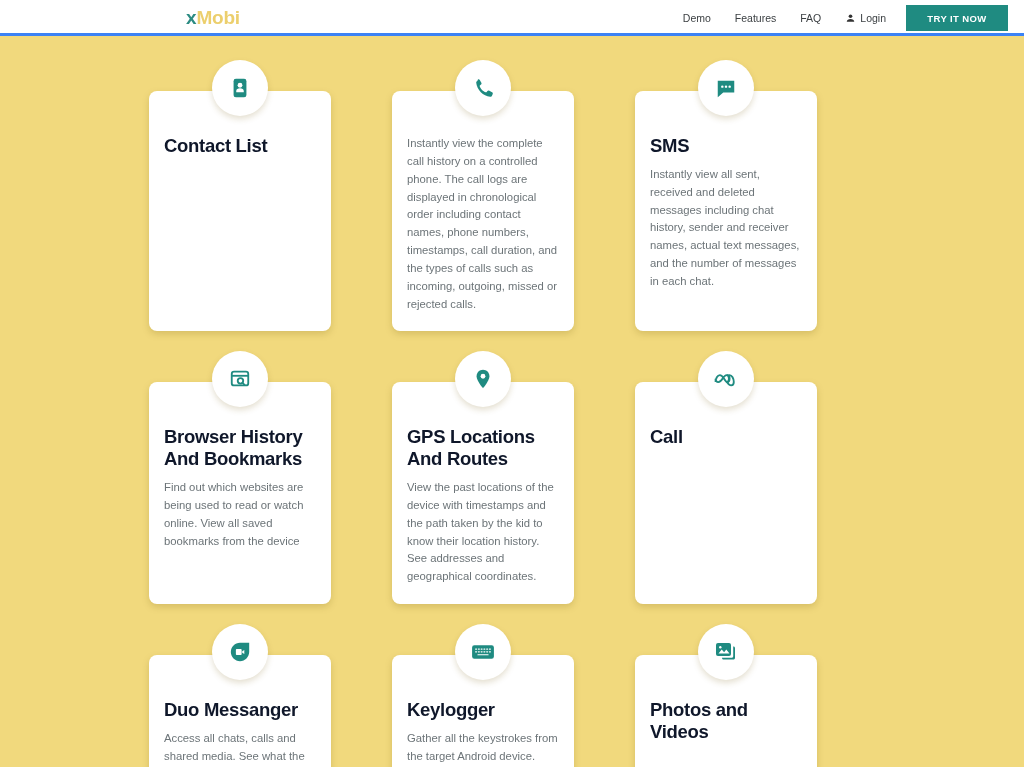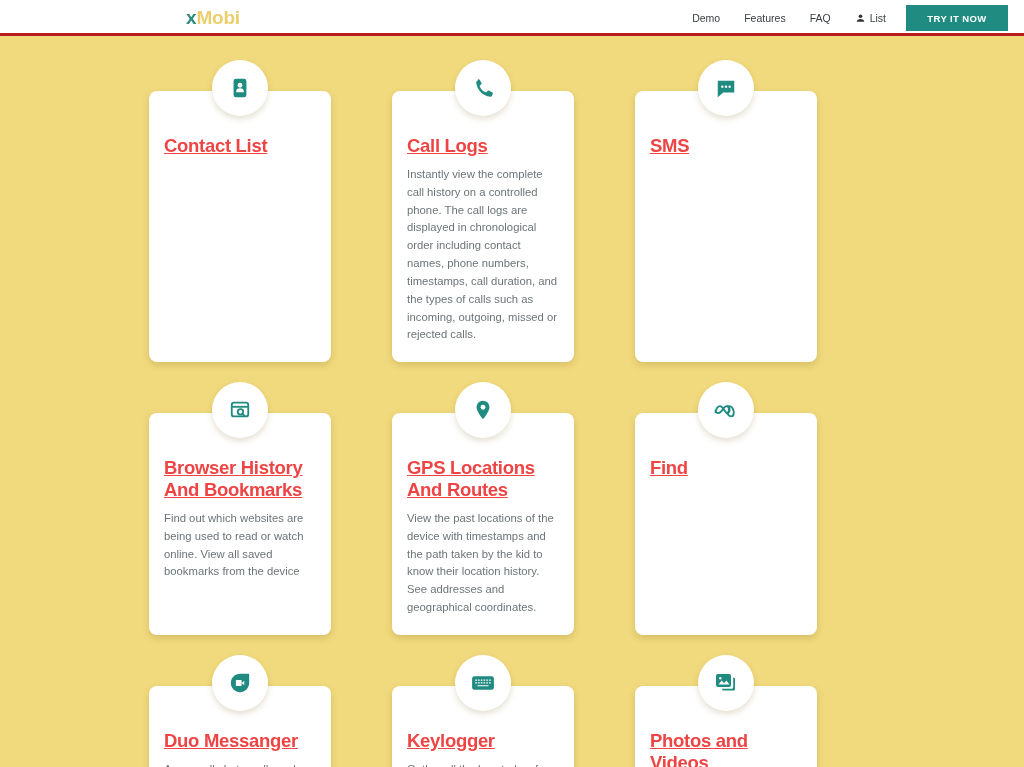--- a/index.html
+++ b/index.html
@@ -14,21 +14,21 @@
     font-family: "Liberation Sans", sans-serif;
     background: #f1d97d;
   }
 
   
   .header {
     position: relative;
     width: 1024px;
     height: 36px;
     background: #ffffff;
-    border-bottom: 3px solid #b91c1c;
+    border-bottom: 3px solid #3b82f6;
     display: flex;
     align-items: center;
   }
 
   .logo {
     position: absolute;
     left: 186px;
     top: 6px;
     font-size: 19px;
     font-weight: 600;
@@ -123,25 +123,24 @@
     box-shadow: 0 3px 6px rgba(120, 95, 20, 0.20);
     display: flex;
     align-items: center;
     justify-content: center;
   }
   .card-icon svg { display: block; }
 
   .card-title {
     font-size: 18.5px;
     font-weight: 700;
-    color: #ef4444;
+    color: #0f172a;
     line-height: 1.18;
     letter-spacing: -0.3px;
     margin-bottom: 9px;
-    text-decoration: underline;
   }
 
   .card-text {
     font-size: 11.3px;
     line-height: 1.58;
     color: #6c7478;
     white-space: pre-line;
   }
 </style>
 </head>
@@ -158,21 +157,21 @@
     <a class="nav-link" href="#">Features</a>
     <a class="nav-link" href="#">FAQ</a>
 
     <div class="nav-login">
       <span>
         <svg width="11" height="11" viewBox="0 0 24 24" fill="#333333">
           <circle cx="12" cy="7" r="4"></circle>
           <path d="M12 13c-4.4 0-8 2.3-8 5v1h16v-1c0-2.7-3.6-5-8-5z"></path>
         </svg>
       </span>
-      <span>List</span>
+      <span>Login</span>
     </div>
 
     <button class="try-btn">TRY IT NOW</button>
   </nav>
 </div>
 
 <section class="features">
   <div class="grid">
 
     <div class="card row1">
@@ -185,34 +184,34 @@
       </div>
       <div class="card-title">Contact List</div>
     </div>
 
     <div class="card row1">
       <div class="card-icon">
         <svg width="22" height="22" viewBox="0 0 24 24" fill="#1f8b81">
           <path d="M6.6 2.5c.7-.3 1.5 0 1.9.7l1.7 3c.4.7.2 1.6-.4 2.1l-1.2 1c-.2.2-.3.5-.2.8.5 1.4 1.6 3 2.6 4 1 1 2.6 2.1 4 2.6.3.1.6 0 .8-.2l1-1.2c.5-.6 1.4-.8 2.1-.4l3 1.7c.7.4 1 1.2.7 1.9l-.8 1.9c-.3.8-1.1 1.3-2 1.2-3.9-.4-7.4-2.2-10.2-5C6.8 13.8 5 10.3 4.6 6.4c-.1-.9.4-1.7 1.2-2l.8-1.9z"></path>
         </svg>
       </div>
-      <div class="card-title">Call Logs</div>
       <div class="card-text">Instantly view the complete call history on a controlled phone. The call logs are displayed in chronological order including contact names, phone numbers, timestamps, call duration, and the types of calls such as incoming, outgoing, missed or rejected calls.</div>
     </div>
 
     <div class="card row1">
       <div class="card-icon">
         <svg width="22" height="22" viewBox="0 0 24 24" fill="#1f8b81">
           <path d="M3 4h18v13H9l-6 5V4z"></path>
           <circle cx="8" cy="10.5" r="1.35" fill="#ffffff"></circle>
           <circle cx="12" cy="10.5" r="1.35" fill="#ffffff"></circle>
           <circle cx="16" cy="10.5" r="1.35" fill="#ffffff"></circle>
         </svg>
       </div>
       <div class="card-title">SMS</div>
+      <div class="card-text">Instantly view all sent, received and deleted messages including chat history, sender and receiver names, actual text messages, and the number of messages in each chat.</div>
     </div>
 
     <div class="card row2">
       <div class="card-icon">
         <svg width="22" height="22" viewBox="0 0 24 24" fill="none" stroke="#1f8b81" stroke-width="2">
           <rect x="3" y="4" width="18" height="15" rx="2.5"></rect>
           <line x1="3" y1="8.5" x2="21" y2="8.5"></line>
           <circle cx="12.5" cy="14" r="3" fill="#ffffff"></circle>
           <line x1="14.8" y1="16.3" x2="17.5" y2="19"></line>
         </svg>
@@ -233,21 +232,21 @@
     </div>
 
     <div class="card row2">
       <div class="card-icon">
         <svg width="26" height="26" viewBox="0 0 32 24" fill="none" stroke="#1f8b81" stroke-width="2.3" stroke-linecap="round">
           <path d="M3.2 15.8c0-4.6 2.3-8.6 5.2-8.6 2 0 3.4 1.5 5 4.1 1.6 2.6 2.7 4.4 3.9 4.4 1.4 0 2.3-1.9 2.3-4.2 0-2.6-1.2-4.3-2.8-4.3-1.6 0-3.2 1.5-4.9 4.2-1.8 2.9-3.4 4.4-5.5 4.4-1.9 0-3.2-1.6-3.2-4z"></path>
           <path d="M17.6 15.8c1.6 0 2.8-1.8 2.8-4.3 0-2.3-.9-4.2-2.3-4.2"></path>
           <path d="M20.4 7.2c2.9 0 5.2 4 5.2 8.6 0 2.4-1.3 4-3.2 4-2.1 0-3.7-1.5-5.5-4.4"></path>
         </svg>
       </div>
-      <div class="card-title">Find</div>
+      <div class="card-title">Call</div>
     </div>
 
     <div class="card row3">
       <div class="card-icon">
         <svg width="22" height="22" viewBox="0 0 24 24" fill="#1f8b81">
           <path d="M12 2C6.5 2 2 6.5 2 12s4.5 10 10 10c5.5 0 10-4.5 10-10V2H12z"></path>
           <path d="M7.5 9.8c0-.6.5-1.1 1.1-1.1h4.1c.6 0 1.1.5 1.1 1.1v4.4c0 .6-.5 1.1-1.1 1.1H8.6c-.6 0-1.1-.5-1.1-1.1V9.8z" fill="#ffffff"></path>
           <path d="M14.4 11.2l2.3-1.5v4.6l-2.3-1.5v-1.6z" fill="#ffffff"></path>
         </svg>
       </div>

